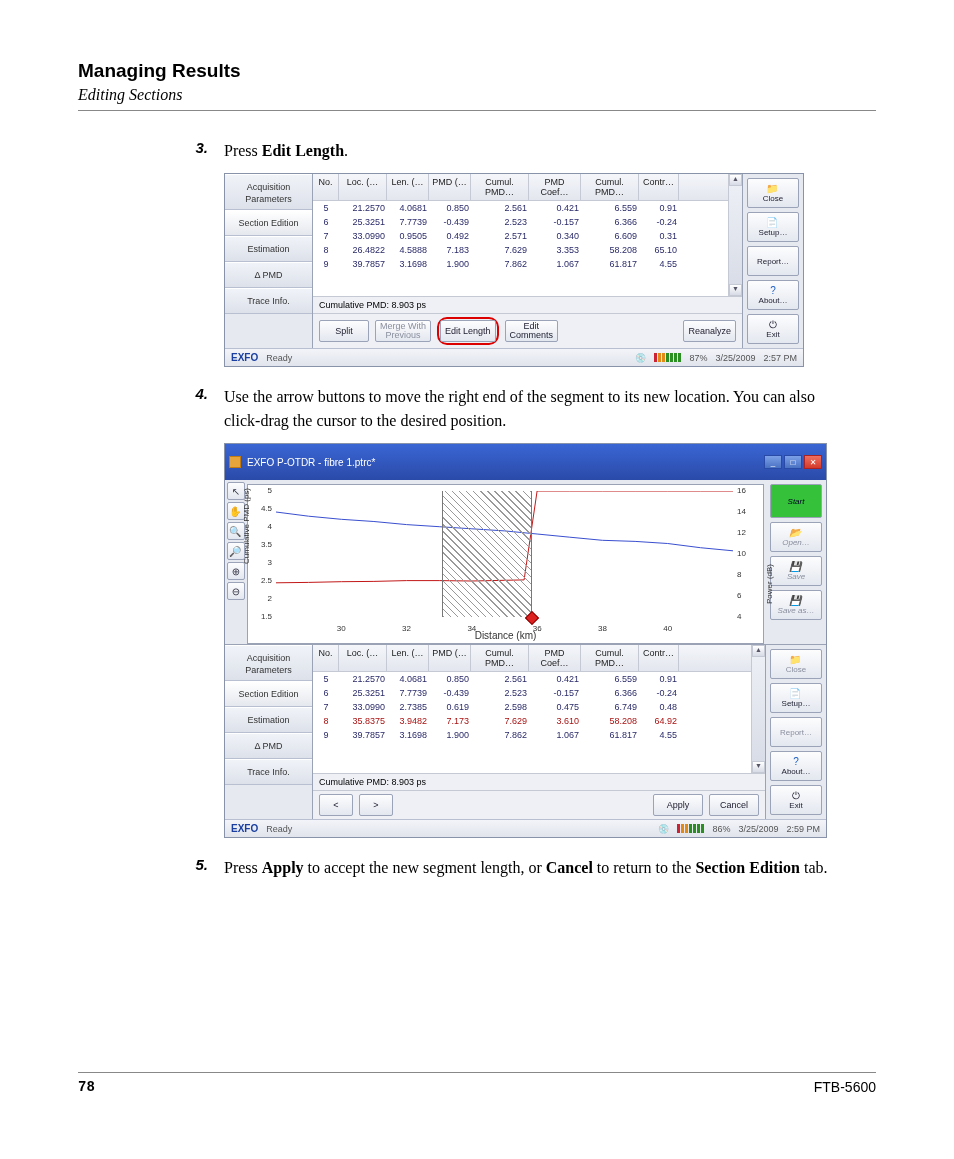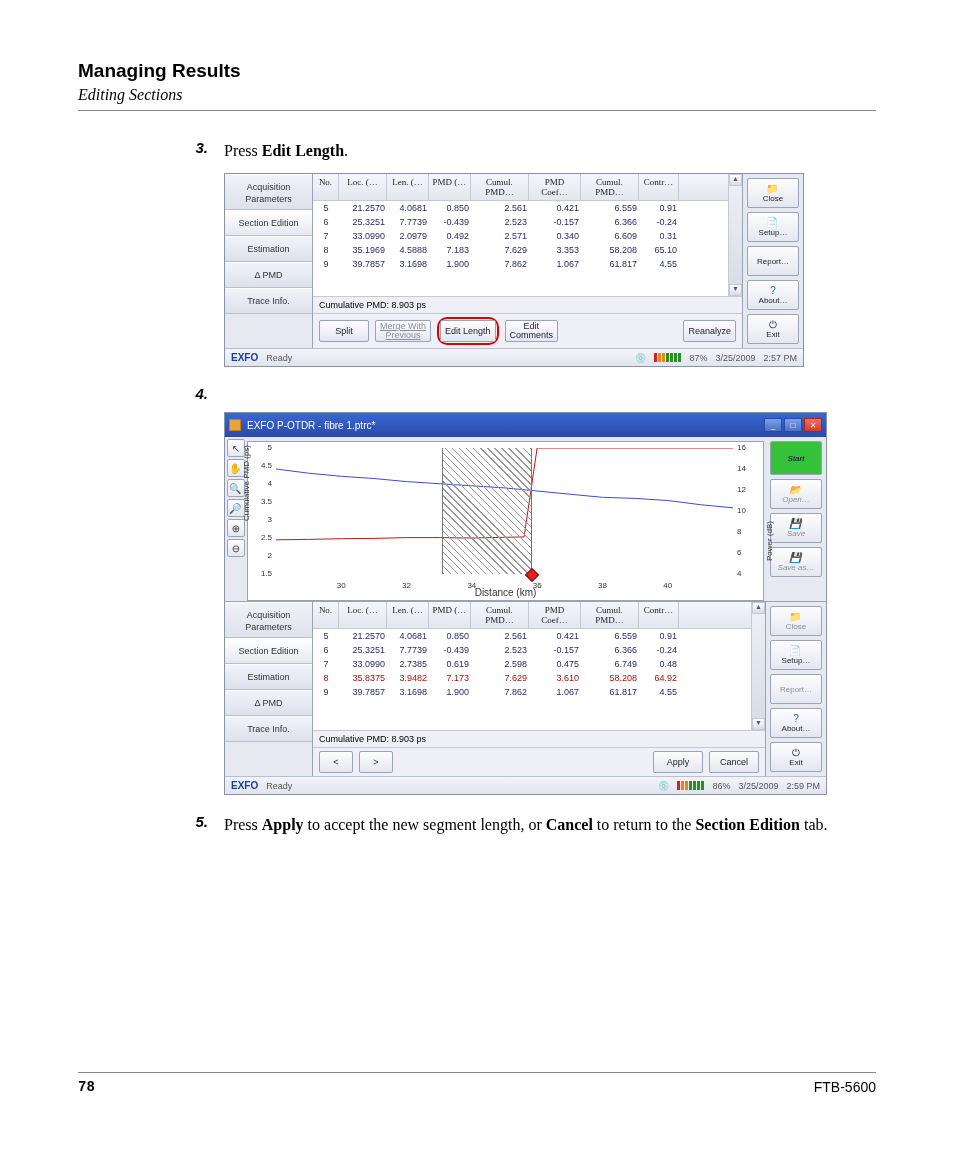--- a/index.html
+++ b/index.html
@@ -35,38 +35,38 @@
   .tab {
     height: 26px; line-height: 24px; text-align: center; font-size: 9px;
     border-bottom: 1px solid #b7bfd0; border-top: 1px solid #fff; color: #333;
     background: linear-gradient(#f0f3f8, #dde1ea);
   }
   .tab.two-line { height: 36px; line-height: 12px; padding-top: 6px; }
   .tab.sel { background: linear-gradient(#fff, #e5e8ee); font-weight: normal; }
   .center { flex: 1; background: #fff; border-right: 1px solid #9aa2b6; display: flex; flex-direction: column; }
   .tbl { font-size: 9px; color: #003; }
   .tbl-head, .tbl-row { display: flex; }
-  .tbl-head { background: linear-gradient(#f4f6fa, #e3e6ee); border-bottom: 1px solid #c5c9d4; font-family: Liberation Serif, serif; }
+  .tbl-head { background: linear-gradient(#f4f6fa, #e3e6ee); border-bottom: 1px solid #c5c9d4; }
   .tbl-head > div { border-right: 1px solid #c5c9d4; padding: 3px 2px; text-align: center; color: #222; }
   .tbl-row > div { padding: 2px 2px; text-align: right; color: #2a2a6a; }
   .tbl-row.red > div { color: #a11; }
   .c0{width:26px;text-align:center !important;} .c1{width:48px;} .c2{width:42px;}
   .c3{width:42px;} .c4{width:58px;} .c5{width:52px;} .c6{width:58px;} .c7{width:40px;}
   .scroll-col { width: 14px; background: linear-gradient(#eef1f6,#d7dbe6); border-left:1px solid #c5c9d4; position:relative; }
   .scroll-col .arrow { position:absolute; left:0; right:0; height:12px; text-align:center; font-size:7px; color:#556; background:linear-gradient(#fff,#d7dbe6); border:1px solid #c5c9d4;}
   .scroll-col .up{top:0;} .scroll-col .down{bottom:0;}
   .below-table { border-top: 1px solid #c5c9d4; padding: 3px 6px; display:flex; align-items:center; gap:6px; background:#eef0f5; font-size:9px; }
   .btn {
     display:inline-flex; align-items:center; justify-content:center;
     min-width:50px; height:22px; padding:0 4px;
     background: linear-gradient(#fdfdfe, #e3e7ef);
     border: 1px solid #9aa3b8; border-radius: 2px;
     font-size: 9px; color:#223; text-align:center; line-height: 10px;
   }
-  .btn.disabled { color:#8a8f9e;text-decoration:underline; }
+  .btn.disabled { color:#8a8f9e; }
   .btn.two-line { line-height: 9px; }
   .ring-red { border: 2px solid #d00; border-radius: 10px; padding: 1px; }
   .right-btns { width: 60px; background:#e6e9ef; display:flex; flex-direction:column; gap:4px; padding:4px; }
   .rbtn {
     height: 30px; background: linear-gradient(#fdfdfe, #e3e7ef);
     border: 1px solid #9aa3b8; border-radius: 2px;
     display:flex; flex-direction:column; align-items:center; justify-content:center;
     font-size: 8px; color:#223;
   }
   .rbtn.disabled { color:#8a8f9e; }
@@ -78,21 +78,21 @@
   }
   .status-bar .brand { color:#1a3fa0; font-weight:bold; font-size:10px; }
   .status-bar .spacer { flex:1; }
   .battery { display:inline-flex; align-items:center; gap:1px; }
   .bb { width:3px; height:9px; background:#2a8e22; }
   .bb.o { background:#e08a1a; } .bb.r { background:#c23; }
 
   
   .shot2 { width: 603px; }
   .titlebar {
-    height: 24px; background: linear-gradient(#3a66d4, #2a4aa8);
+    height: 36px; background: linear-gradient(#3a66d4, #2a4aa8);
     display:flex; align-items:center; padding:0 4px; color:#fff; font-size:10px;
   }
   .titlebar .tico { width:12px; height:12px; background:#e6a43a; margin-right:6px; border:1px solid #c27a12; }
   .titlebar .spacer{flex:1;}
   .winbtn { width:18px; height:14px; margin-left:2px; background:linear-gradient(#7ca0e8,#4a72c2); border:1px solid #2a4aa8; display:flex; align-items:center; justify-content:center; font-size:8px; color:#fff;}
   .winbtn.close{ background:linear-gradient(#f07060,#d23a2a); border-color:#a22; }
   .graph-area { display:flex; background:#e6e9ef; }
   .tool-col { width:22px; display:flex; flex-direction:column; gap:2px; padding:2px; }
   .toolb { width:18px; height:18px; background:linear-gradient(#fdfdfe,#e3e7ef); border:1px solid #9aa3b8; border-radius:2px; display:flex; align-items:center; justify-content:center; font-size:10px; color:#334; }
   .plot-frame { flex:1; background:#fff; border:1px solid #9aa2b6; margin:4px 2px 0 0; position:relative; height:160px; }
@@ -170,30 +170,30 @@
                 <div class="c2">7.7739</div>
                 <div class="c3">-0.439</div>
                 <div class="c4">2.523</div>
                 <div class="c5">-0.157</div>
                 <div class="c6">6.366</div>
                 <div class="c7">-0.24</div>
               </div>
               <div class="tbl-row">
                 <div class="c0">7</div>
                 <div class="c1">33.0990</div>
-                <div class="c2">2.0979</div>
+                <div class="c2">0.9505</div>
                 <div class="c3">0.492</div>
                 <div class="c4">2.571</div>
                 <div class="c5">0.340</div>
                 <div class="c6">6.609</div>
                 <div class="c7">0.31</div>
               </div>
               <div class="tbl-row">
                 <div class="c0">8</div>
-                <div class="c1">35.1969</div>
+                <div class="c1">26.4822</div>
                 <div class="c2">4.5888</div>
                 <div class="c3">7.183</div>
                 <div class="c4">7.629</div>
                 <div class="c5">3.353</div>
                 <div class="c6">58.208</div>
                 <div class="c7">65.10</div>
               </div>
               <div class="tbl-row">
                 <div class="c0">9</div>
                 <div class="c1">39.7857</div>
@@ -263,20 +263,21 @@
       </span>
     <span>87%</span>
     <span>3/25/2009</span>
     <span>2:57 PM</span>
   </div>
 </div>
 
 <div class="step-row">
   <div class="step-num">4.</div>
   <div class="step-text">
+    <span>Use the arrow buttons to move the right end of the segment to its new location. You can also click-drag the cursor to the desired position.</span>
   </div>
 </div>
 
 <div class="shot shot2">
   <div class="titlebar">
     <span class="tico"></span>
     <span>EXFO P-OTDR - fibre 1.ptrc*</span>
     <span class="spacer"></span>
     <span class="winbtn">_</span>
     <span class="winbtn">□</span>

